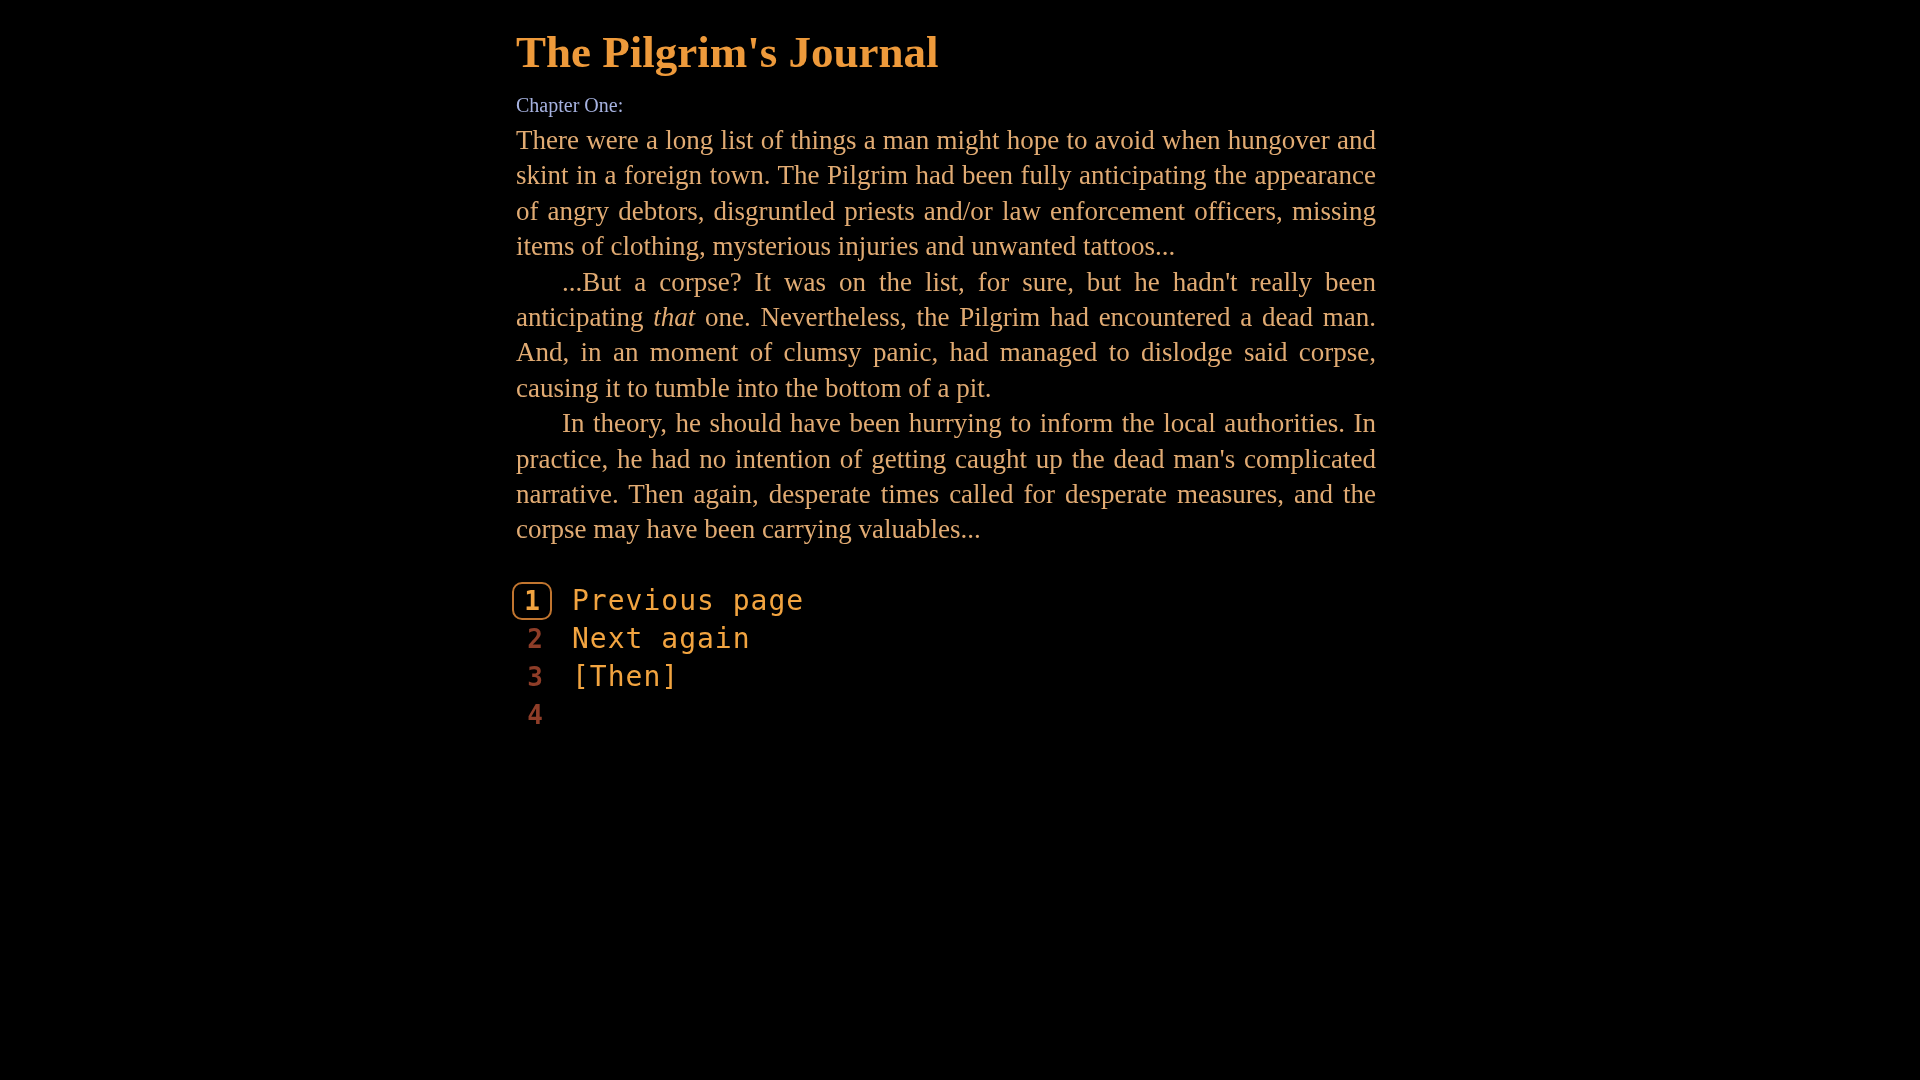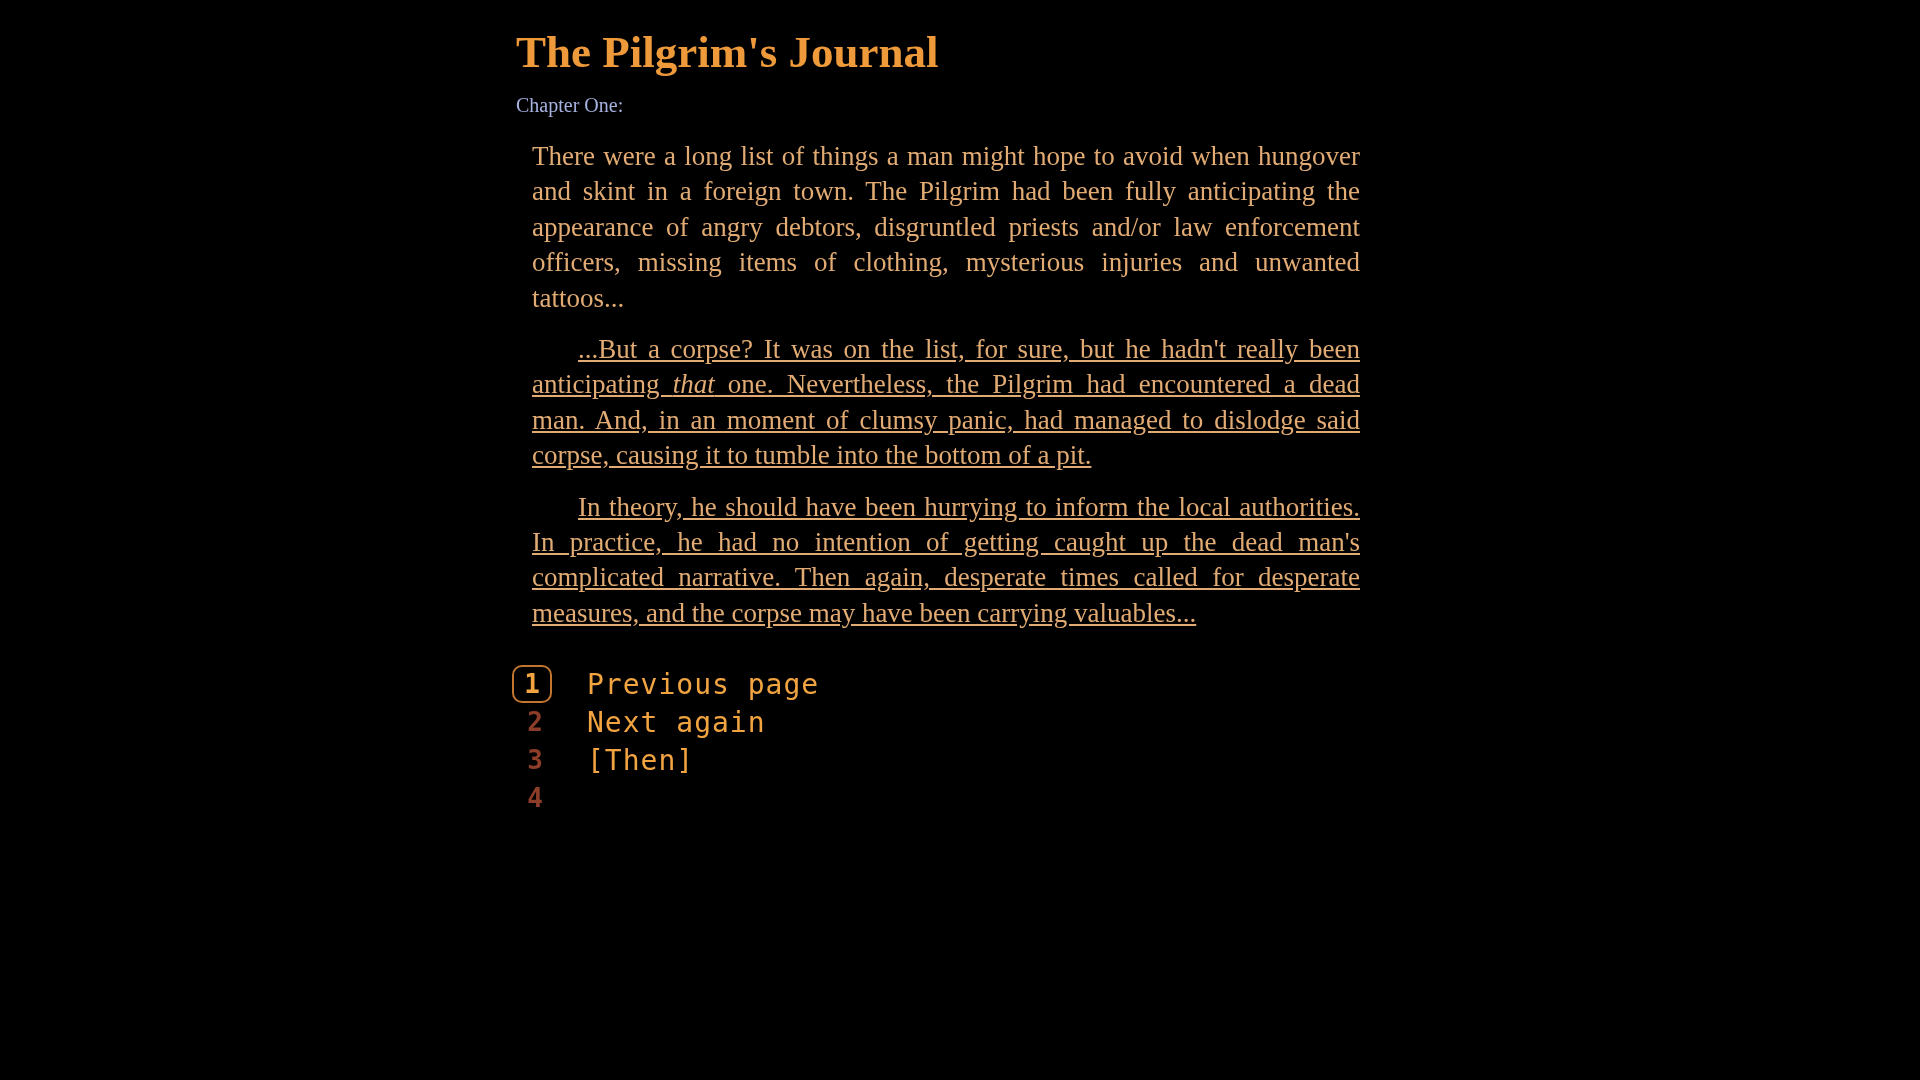--- a/index.html
+++ b/index.html
@@ -36,22 +36,22 @@
     font-size:20px;
     line-height:35px;
     color:var(--chapter);
   }
   .body-text{
     font-size:27px;
     line-height:35.4px;
     color:var(--body-text);
     text-align:justify;
   }
-  .para{margin:16px;}
-  .para.indent{text-indent:46px;text-decoration:underline;}
+  .para{margin:0;}
+  .para.indent{text-indent:46px;}
   .para em{font-style:italic;}
   .menu{
     margin-top:34px;
     margin-left:-4px;
     font-family:"DejaVu Sans Mono", monospace;
   }
   .menu-row{
     display:flex;
     align-items:center;
     height:38px;
@@ -67,21 +67,21 @@
   }
   .menu-row.selected .menu-num{
     width:40px;min-width:40px;height:38px;
     margin-right:6px;
     display:flex;align-items:center;justify-content:center;
     border:2px solid var(--selected-box-border);
     border-radius:10px;
     color:var(--menu-number-selected);
   }
   .menu-label{
-    margin-left:29px;
+    margin-left:14px;
     font-size:28px;
     color:var(--menu-label);
     letter-spacing:1px;
     white-space:pre;
   }
 </style>
 </head>
 <body>
 
 <div class="stage">

